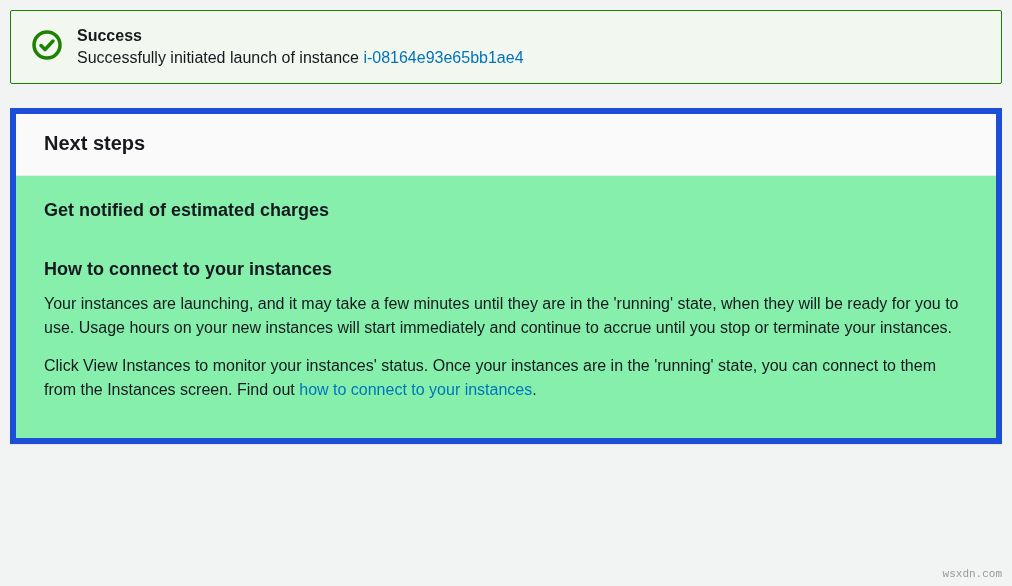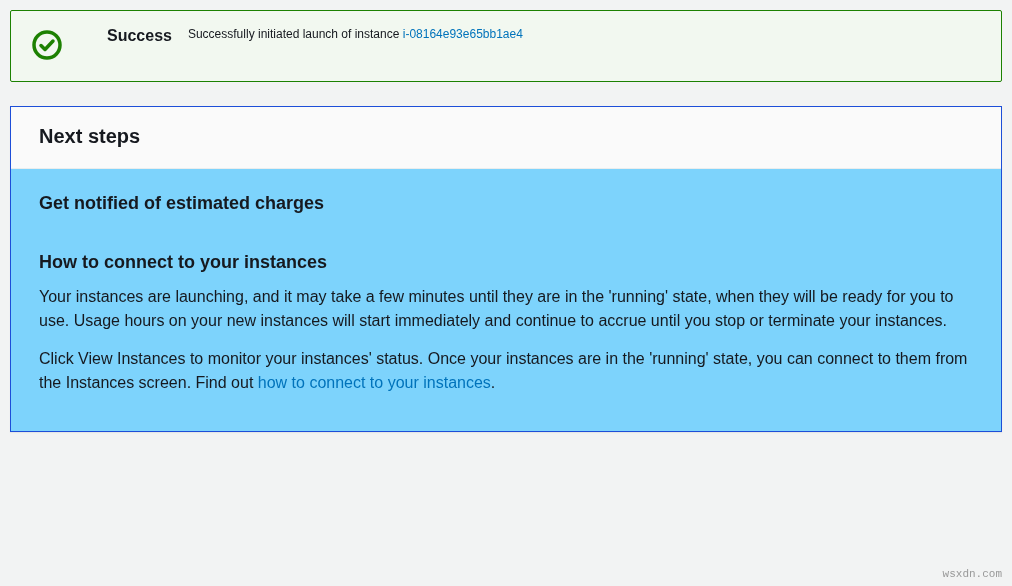--- a/index.html
+++ b/index.html
@@ -23,40 +23,39 @@
       align-items: flex-start;
       gap: 14px;
       margin-bottom: 24px;
     }
     .success-icon-wrap {
       flex-shrink: 0;
       padding-top: 2px;
     }
     .success-text {
       display: flex;
-      flex-direction: row;
-      gap: 16px;
-      margin-left: 30px;
+      flex-direction: column;
+      gap: 4px;
     }
     .success-title {
       font-weight: 700;
       font-size: 16px;
       color: #16191f;
     }
     .success-msg {
-      font-size: 12px;
+      font-size: 16px;
       color: #16191f;
     }
     .success-msg a {
       color: #0073bb;
       text-decoration: none;
     }
     .panel {
-      background: #7dd3fc;
-      border: 1px solid #1d4ed8;
+      background: #86efac;
+      border: 6px solid #1d4ed8;
       box-shadow: 0 1px 1px rgba(0,0,0,0.05);
     }
     .panel-header {
       background: #fafafa;
       border-bottom: 1px solid #eaeded;
       padding: 18px 28px 20px 28px;
     }
     .panel-header h2 {
       font-size: 20px;
       font-weight: 700;

